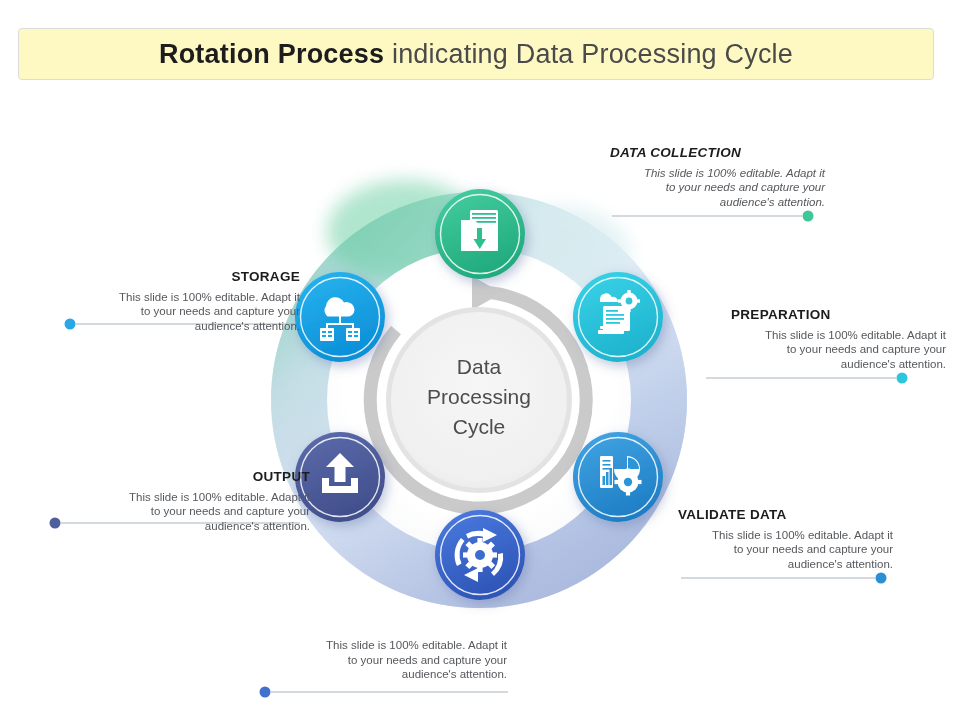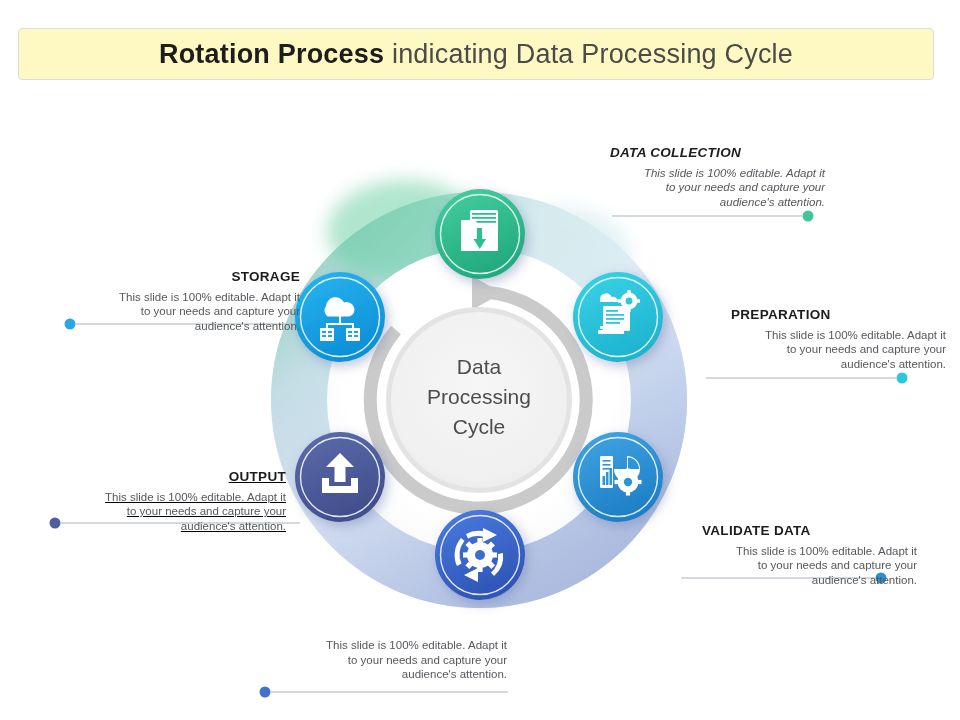--- a/index.html
+++ b/index.html
@@ -77,23 +77,23 @@
     font-size: 11.5px;
     color: #55585c;
     line-height: 1.28;
     text-align: right;
   }
   .align-left  { text-align: left; }
   .align-right { text-align: right; margin-top: 16px; }
 
   .lb-data-collection { left: 610px; top: 145px; font-style: italic; }
   .lb-preparation     { left: 703px; top: 307px; margin-left: 28px; }
-  .lb-validate-data   { left: 702px; top: 507px; margin-top: 16px; }
+  .lb-validate-data   { left: 678px; top: 507px; }
   .lb-process         { left: 285px; top: 622px;  width: 222px; }
-  .lb-output          { left: 64px;  top: 453px;  width: 222px; text-decoration: underline; }
+  .lb-output          { left: 88px;  top: 453px;  width: 222px; }
   .lb-storage         { left: 78px;  top: 253px;  width: 222px; }
 </style>
 </head>
 <body>
 
 <div class="title-bar">
   <div class="title-text">
     <span class="strong">Rotation Process</span><span class="light"> indicating Data Processing Cycle</span>
   </div>
 </div>

